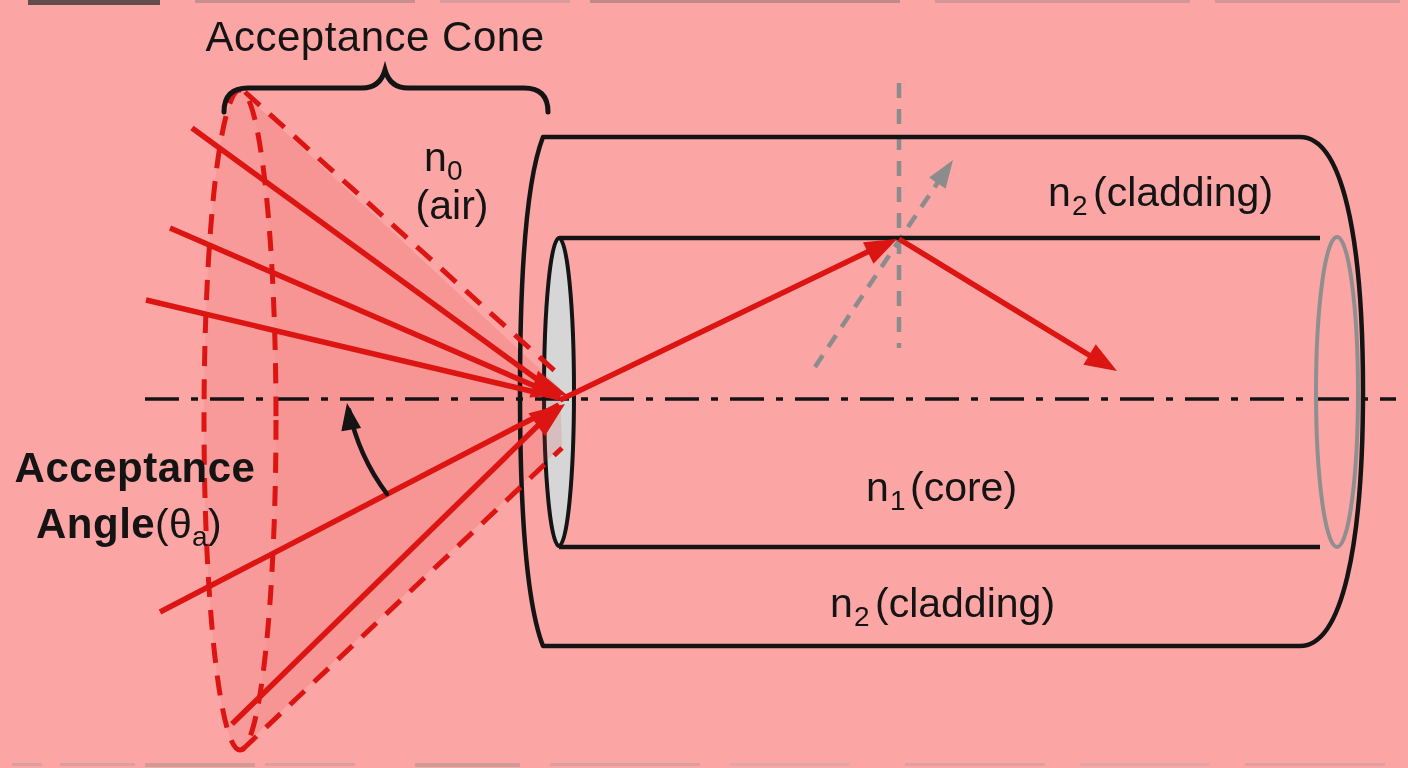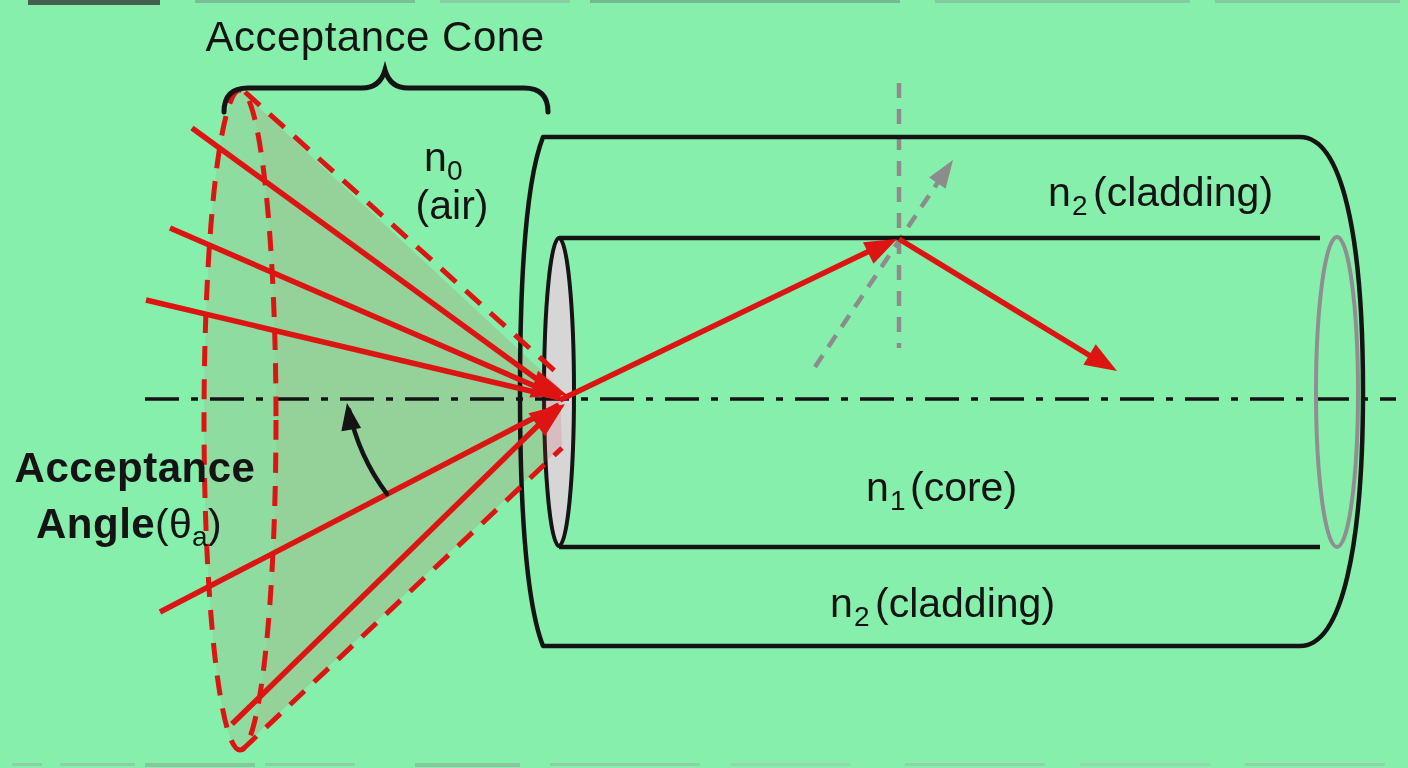--- a/index.html
+++ b/index.html
@@ -1,16 +1,16 @@
 <!DOCTYPE html>
 <html><head>
 <meta charset="utf-8">
 <style>
   html,body{margin:0;padding:0;background:#ffffff;}
-  .stage{position:relative;width:1408px;height:768px;background:#86efac;overflow:hidden;}
+  .stage{position:relative;width:1408px;height:768px;background:#fca5a5;overflow:hidden;}
   svg{display:block;}
   text{fill:#141414;font-family:"Liberation Sans","DejaVu Sans",sans-serif;}
   .t-main{font-size:41px;}
   .t-title{font-size:42px;letter-spacing:0.5px;}
   .t-sub{font-size:28px;}
   .t-bold{font-weight:bold;}
   .ink{stroke:#141414;}
   .red{stroke:#dc1412;}
   .redfill{fill:#dc1412;}
   .gray{stroke:#8c8c8c;}

